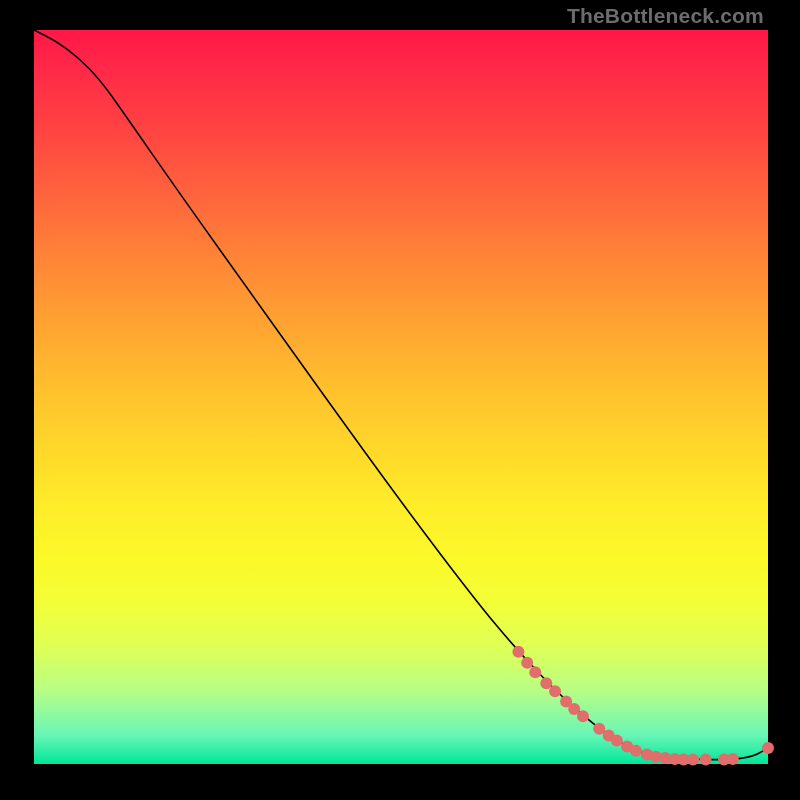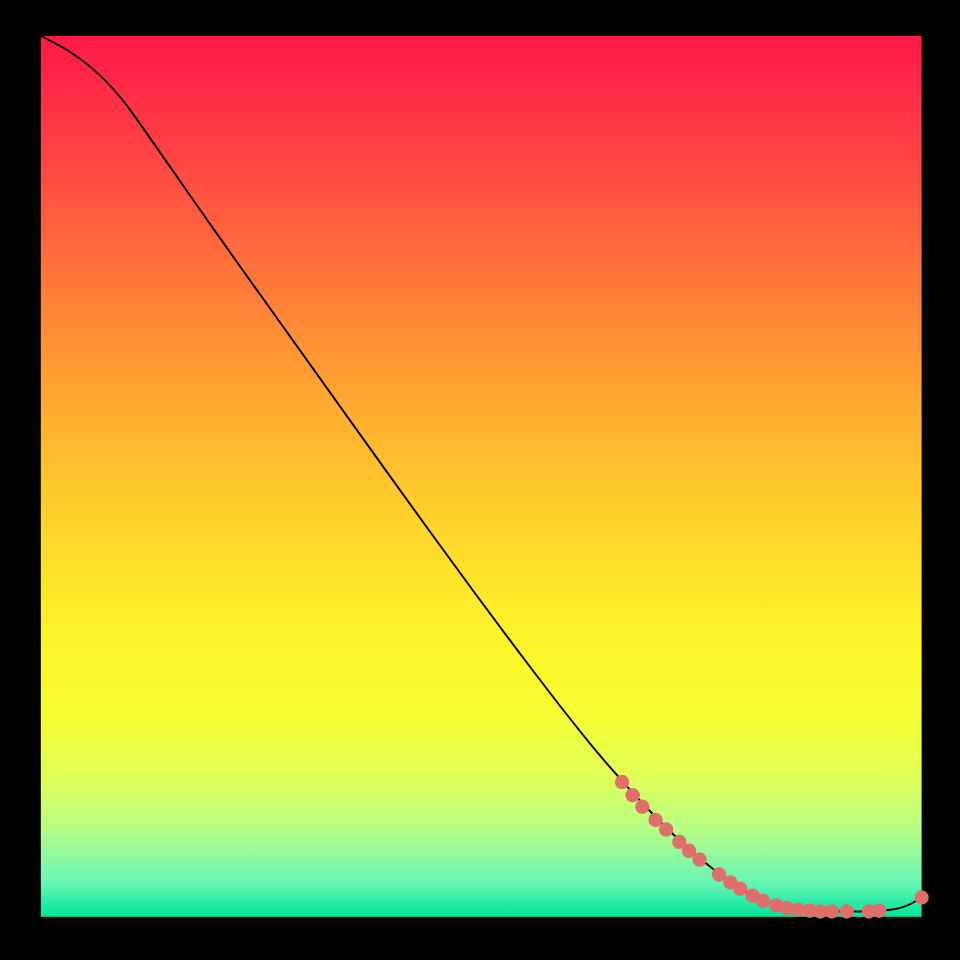--- a/index.html
+++ b/index.html
@@ -47,20 +47,21 @@
     width: 734px;
     height: 734px;
     overflow: visible;
   }
   .curve { fill: none; stroke: #000; stroke-width: 1.6; }
   .marker { fill: #e06e6b; }
 </style>
 </head>
 <body>
 <div class="frame">
+  <div class="watermark">TheBottleneck.com</div>
   <div class="plot"></div>
   <svg class="overlay" viewBox="0 0 734 734">
     <path id="curve-path" class="curve" d="M 0.0 0.0 Q 0.0 0.0 11.0 5.5 Q 22.0 11.0 33.0 19.1 Q 44.0 27.2 55.0 38.5 Q 66.1 49.9 77.1 65.3 Q 88.1 80.7 117.4 122.9 Q 146.8 165.1 183.5 216.5 Q 220.2 267.9 256.9 319.3 Q 293.6 370.7 330.3 421.3 Q 367.0 472.0 403.7 520.4 Q 440.4 568.9 462.4 595.3 Q 484.4 621.7 506.5 644.8 Q 528.5 667.9 550.5 686.3 Q 572.5 704.6 587.2 712.7 Q 601.9 720.8 612.9 724.1 Q 623.9 727.4 642.3 728.5 Q 660.6 729.6 679.0 729.6 Q 697.3 729.6 708.3 728.1 Q 719.3 726.7 726.7 722.3 T 734.0 717.9"></path>
     <g id="markers-group">
         <circle cx="484.4" cy="621.7" r="6" class="marker"></circle>
         <circle cx="493.2" cy="632.7" r="6" class="marker"></circle>
         <circle cx="501.3" cy="642.3" r="6" class="marker"></circle>
         <circle cx="512.3" cy="653.3" r="6" class="marker"></circle>
         <circle cx="521.1" cy="661.3" r="6" class="marker"></circle>
         <circle cx="532.1" cy="671.6" r="6" class="marker"></circle>

